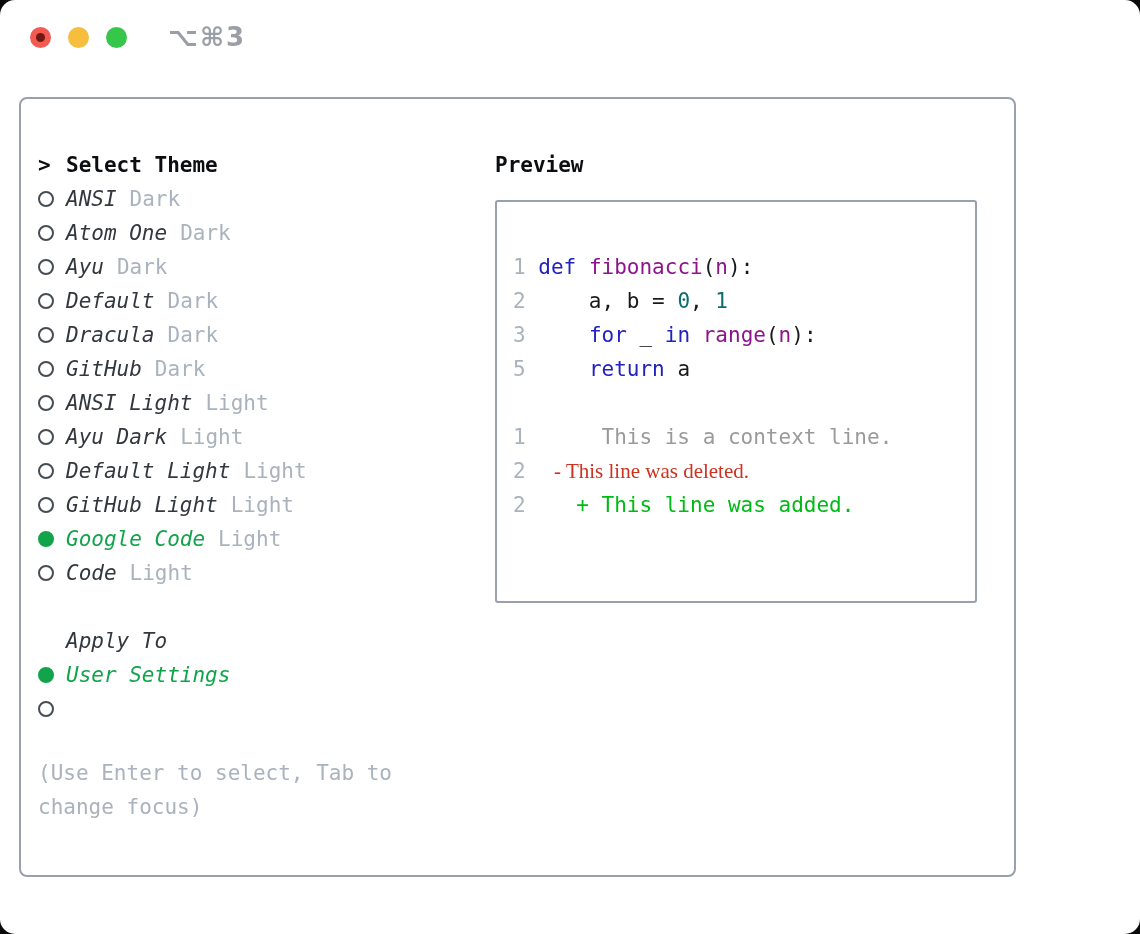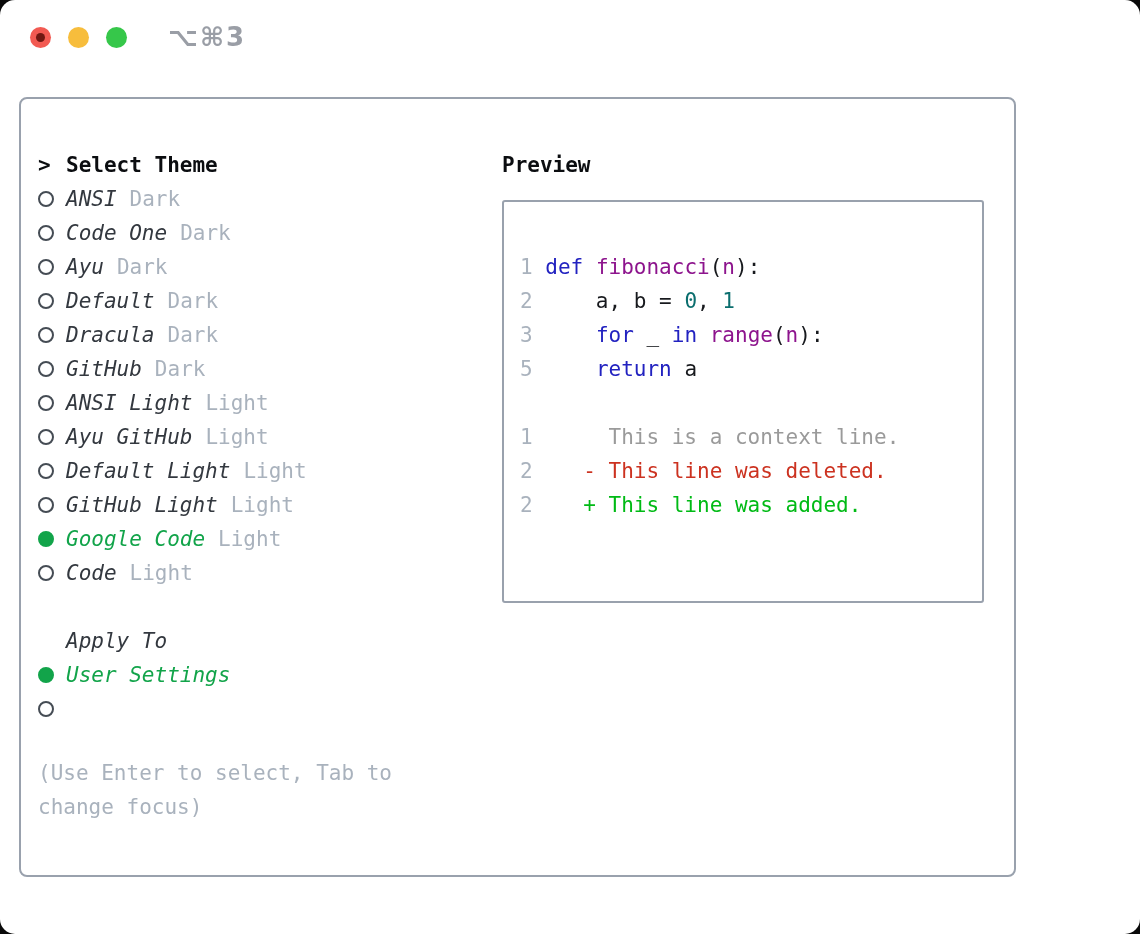--- a/index.html
+++ b/index.html
@@ -19,21 +19,21 @@
     position:absolute;left:168px;top:23px;font-family:"DejaVu Sans", sans-serif;
     font-size:26px;font-weight:700;color:var(--shortcut);letter-spacing:2px;line-height:28px;
   }
   
   .panel{
     position:absolute;left:19px;top:97px;width:997px;height:780px;
     border:2px solid var(--border);border-radius:8px;box-sizing:border-box;
     padding:49px 0 0 17px;display:flex;align-items:flex-start;background:#fff;
   }
   .leftcol{width:436px;flex:0 0 auto;}
-  .rightcol{margin-left:28px;flex:0 0 auto;}
+  .rightcol{margin-left:21px;flex:0 0 auto;}
   .row{height:34px;display:flex;align-items:center;font-size:21px;color:var(--text_dark);white-space:pre;}
   .prefix{width:28px;flex:0 0 28px;display:inline-flex;align-items:center;}
   .caret{font-weight:700;color:#0b0d10;}
   .h-title{font-weight:700;color:#0b0d10;}
   .dot{width:12px;height:12px;border:2px solid #454c54;border-radius:50%;box-sizing:content-box;}
   .dot.sel{background:var(--sel_green);border-color:var(--sel_green);}
   .name{color:var(--text_dark);font-style:italic;}
   .name.sel{color:var(--sel_green);}
   .badge{color:var(--badge);margin-left:13px;}
   .sp{height:34px;}
@@ -45,21 +45,21 @@
     border:2px solid var(--border);border-radius:3px;
     padding:48px 0 0 16px;background:#fff;overflow:hidden;
   }
   .cl{height:34px;line-height:34px;font-size:21px;white-space:pre;}
   .ln{color:var(--ln);}
   .kw{color:var(--kw);text-align:right;}
   .fn{color:var(--fn);}
   .nm{color:var(--nm);}
   .pl{color:var(--pl);}
   .ctx{color:var(--ctx);}
-  .del{color:var(--del);}
+  .del{color:var(--del);font-family:Liberation Serif, serif;}
   .add{color:var(--add);}
 </style>
 </head>
 <body>
 
 <div class="window">
 
   <div class="titlebar">
     <span class="tl tl-red"></span>
     <span class="tl tl-yellow"></span>
@@ -70,27 +70,27 @@
   <div class="panel">
 
     <div class="leftcol">
       <div class="row">
         <span class="prefix"><span class="caret">&gt;</span></span>
         <span class="h-title">Select Theme</span>
       </div>
 
       <div id="theme-list">
           <div class="row"><span class="prefix"><span class="dot"></span></span><span class="name">ANSI</span><span class="badge">Dark</span></div>
-          <div class="row"><span class="prefix"><span class="dot"></span></span><span class="name">Code One</span><span class="badge">Dark</span></div>
+          <div class="row"><span class="prefix"><span class="dot"></span></span><span class="name">Atom One</span><span class="badge">Dark</span></div>
           <div class="row"><span class="prefix"><span class="dot"></span></span><span class="name">Ayu</span><span class="badge">Dark</span></div>
           <div class="row"><span class="prefix"><span class="dot"></span></span><span class="name">Default</span><span class="badge">Dark</span></div>
           <div class="row"><span class="prefix"><span class="dot"></span></span><span class="name">Dracula</span><span class="badge">Dark</span></div>
           <div class="row"><span class="prefix"><span class="dot"></span></span><span class="name">GitHub</span><span class="badge">Dark</span></div>
           <div class="row"><span class="prefix"><span class="dot"></span></span><span class="name">ANSI Light</span><span class="badge">Light</span></div>
-          <div class="row"><span class="prefix"><span class="dot"></span></span><span class="name">Ayu GitHub</span><span class="badge">Light</span></div>
+          <div class="row"><span class="prefix"><span class="dot"></span></span><span class="name">Ayu Dark</span><span class="badge">Light</span></div>
           <div class="row"><span class="prefix"><span class="dot"></span></span><span class="name">Default Light</span><span class="badge">Light</span></div>
           <div class="row"><span class="prefix"><span class="dot"></span></span><span class="name">GitHub Light</span><span class="badge">Light</span></div>
           <div class="row"><span class="prefix"><span class="dot sel"></span></span><span class="name sel">Google Code</span><span class="badge">Light</span></div>
           <div class="row"><span class="prefix"><span class="dot"></span></span><span class="name">Code</span><span class="badge">Light</span></div>
         </div>
 
       <div class="sp"></div>
 
       <div class="row">
         <span class="prefix"></span>

